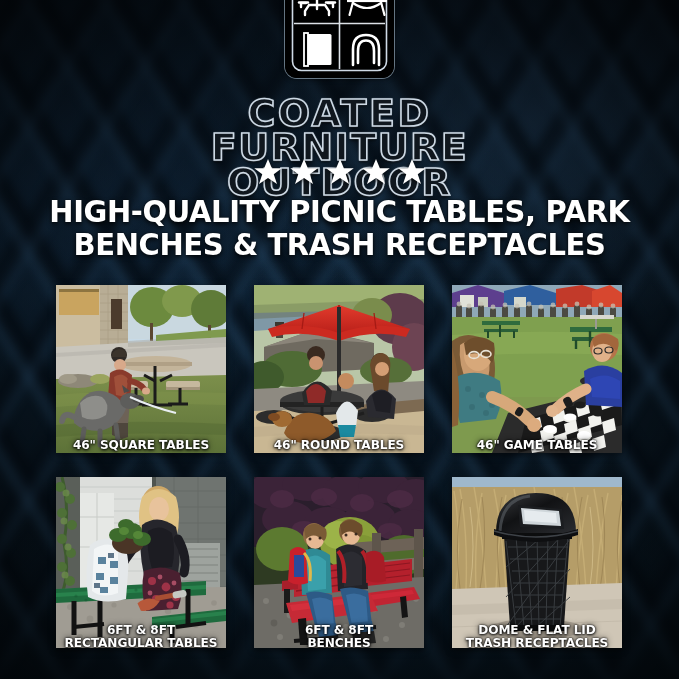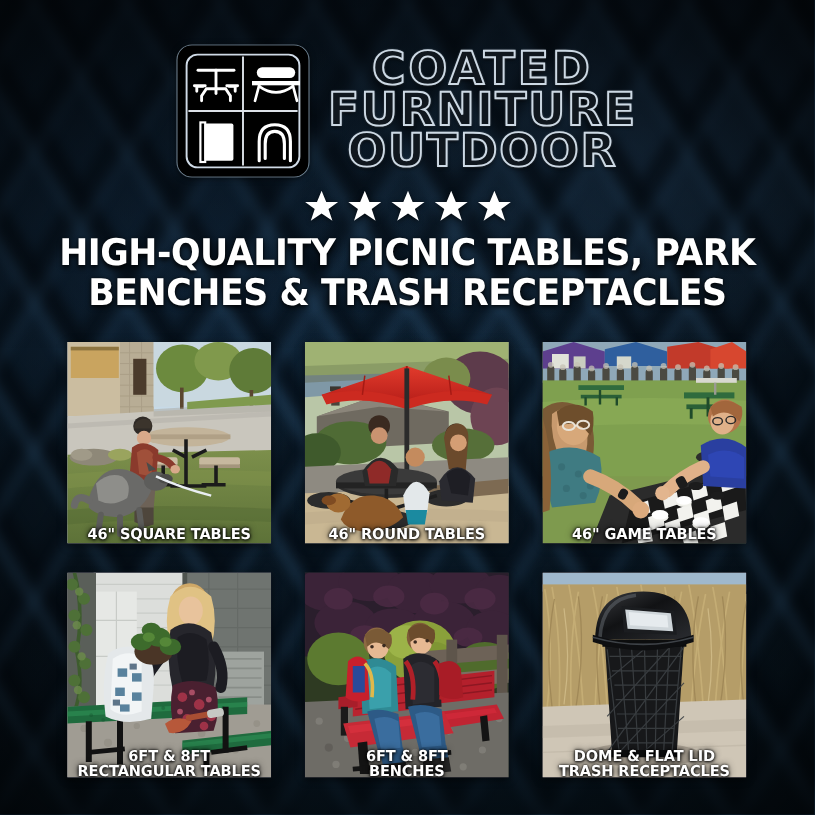--- a/index.html
+++ b/index.html
@@ -81,25 +81,27 @@
   }
   .bg-hazeBot {
     position: absolute;
     left: 0; right: 0; bottom: 0; height: 120px;
     background: linear-gradient(0deg, rgba(8,24,36,0.55) 0%, rgba(8,24,36,0.0) 100%);
   }
 
   
   .logo-row {
     position: absolute;
-    left: 0; right: 0; top: 38px;
+    left: 0; right: 0; top: 26px;
     height: 116px;
     display: flex;
+    align-items: center;
     justify-content: center;
     gap: 16px;
+    flex-direction: column;
   }
   .logo-mark {
     width: 109px;
     height: 109px;
     flex: 0 0 auto;
     background: #000;
     border-radius: 12px;
     box-shadow: 0 0 0 1px rgba(180,205,225,0.55), 0 1px 5px rgba(0,0,0,0.6);
     position: relative;
     overflow: hidden;

